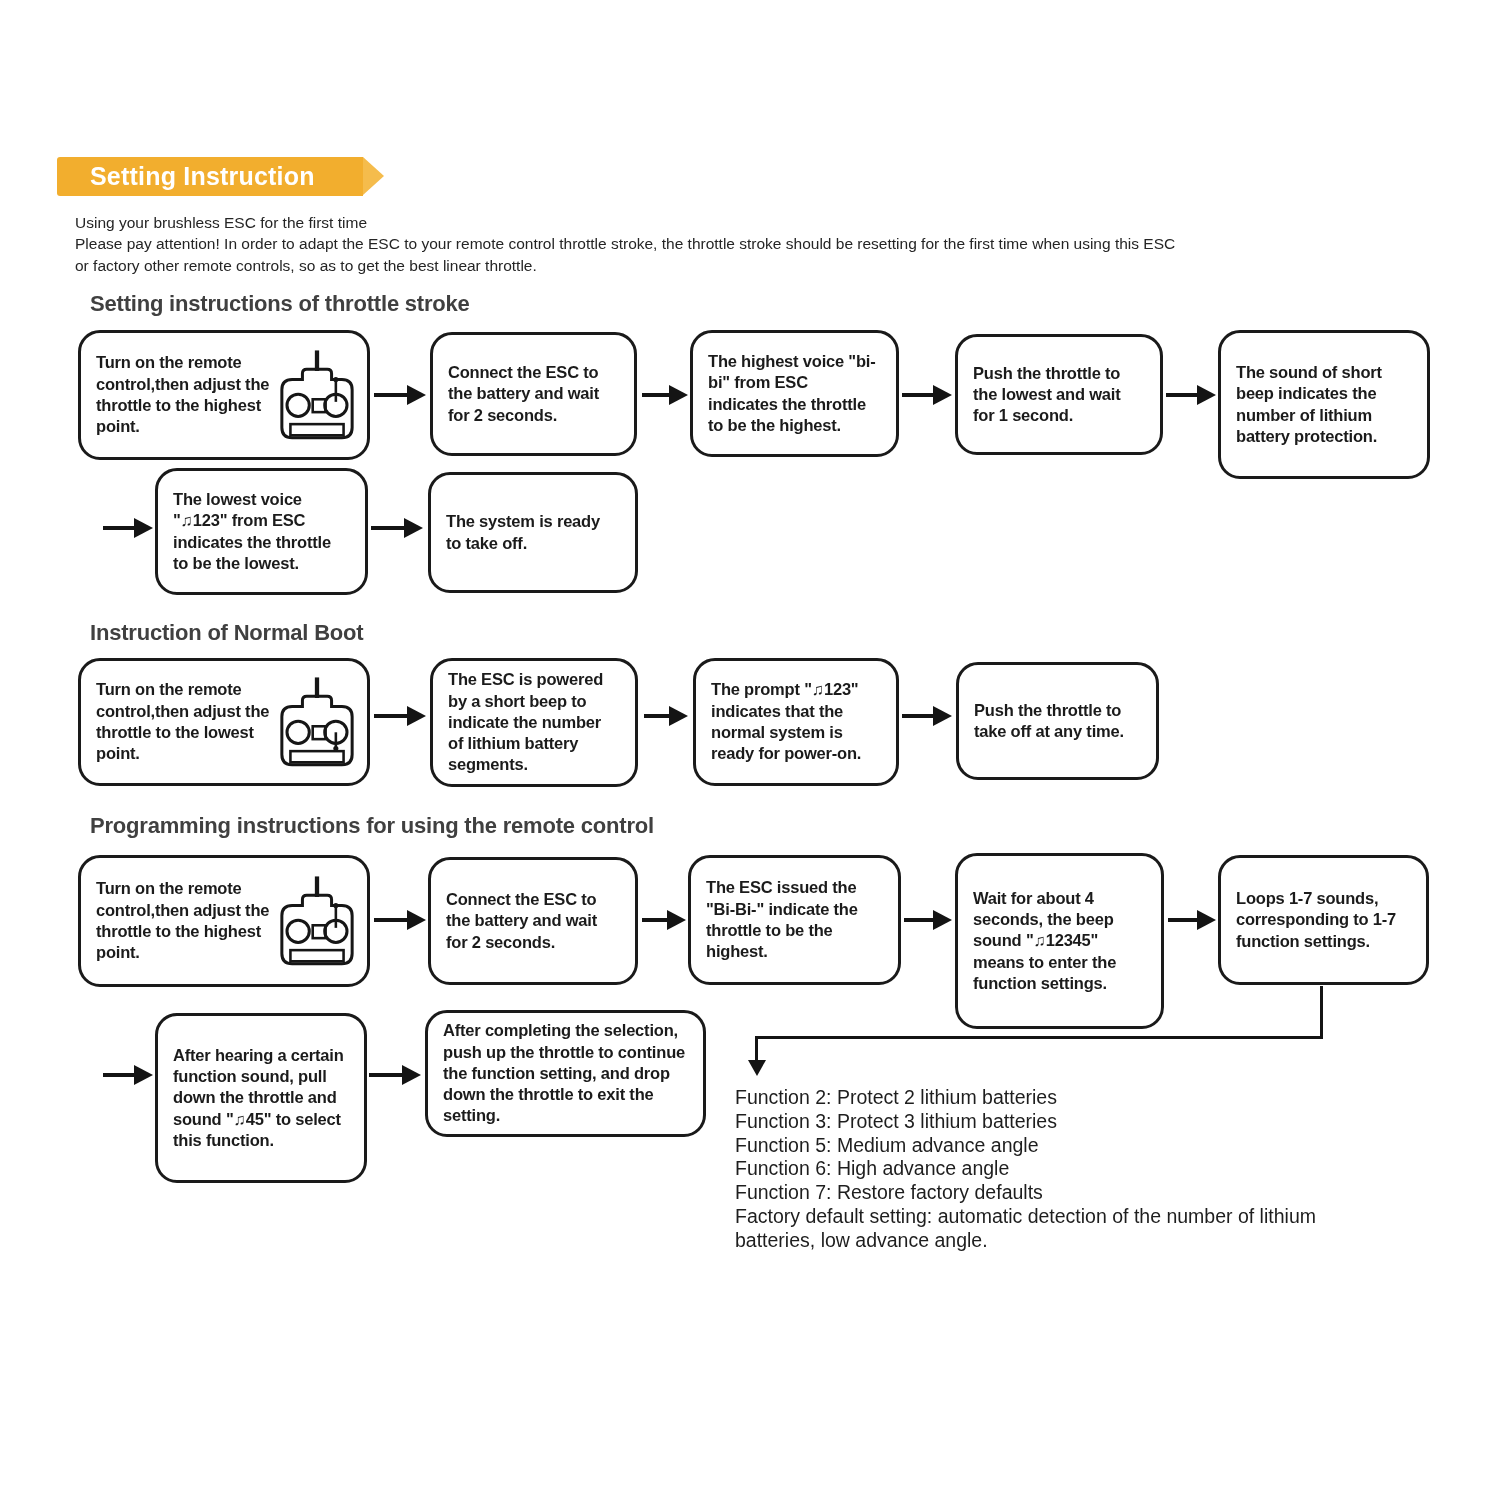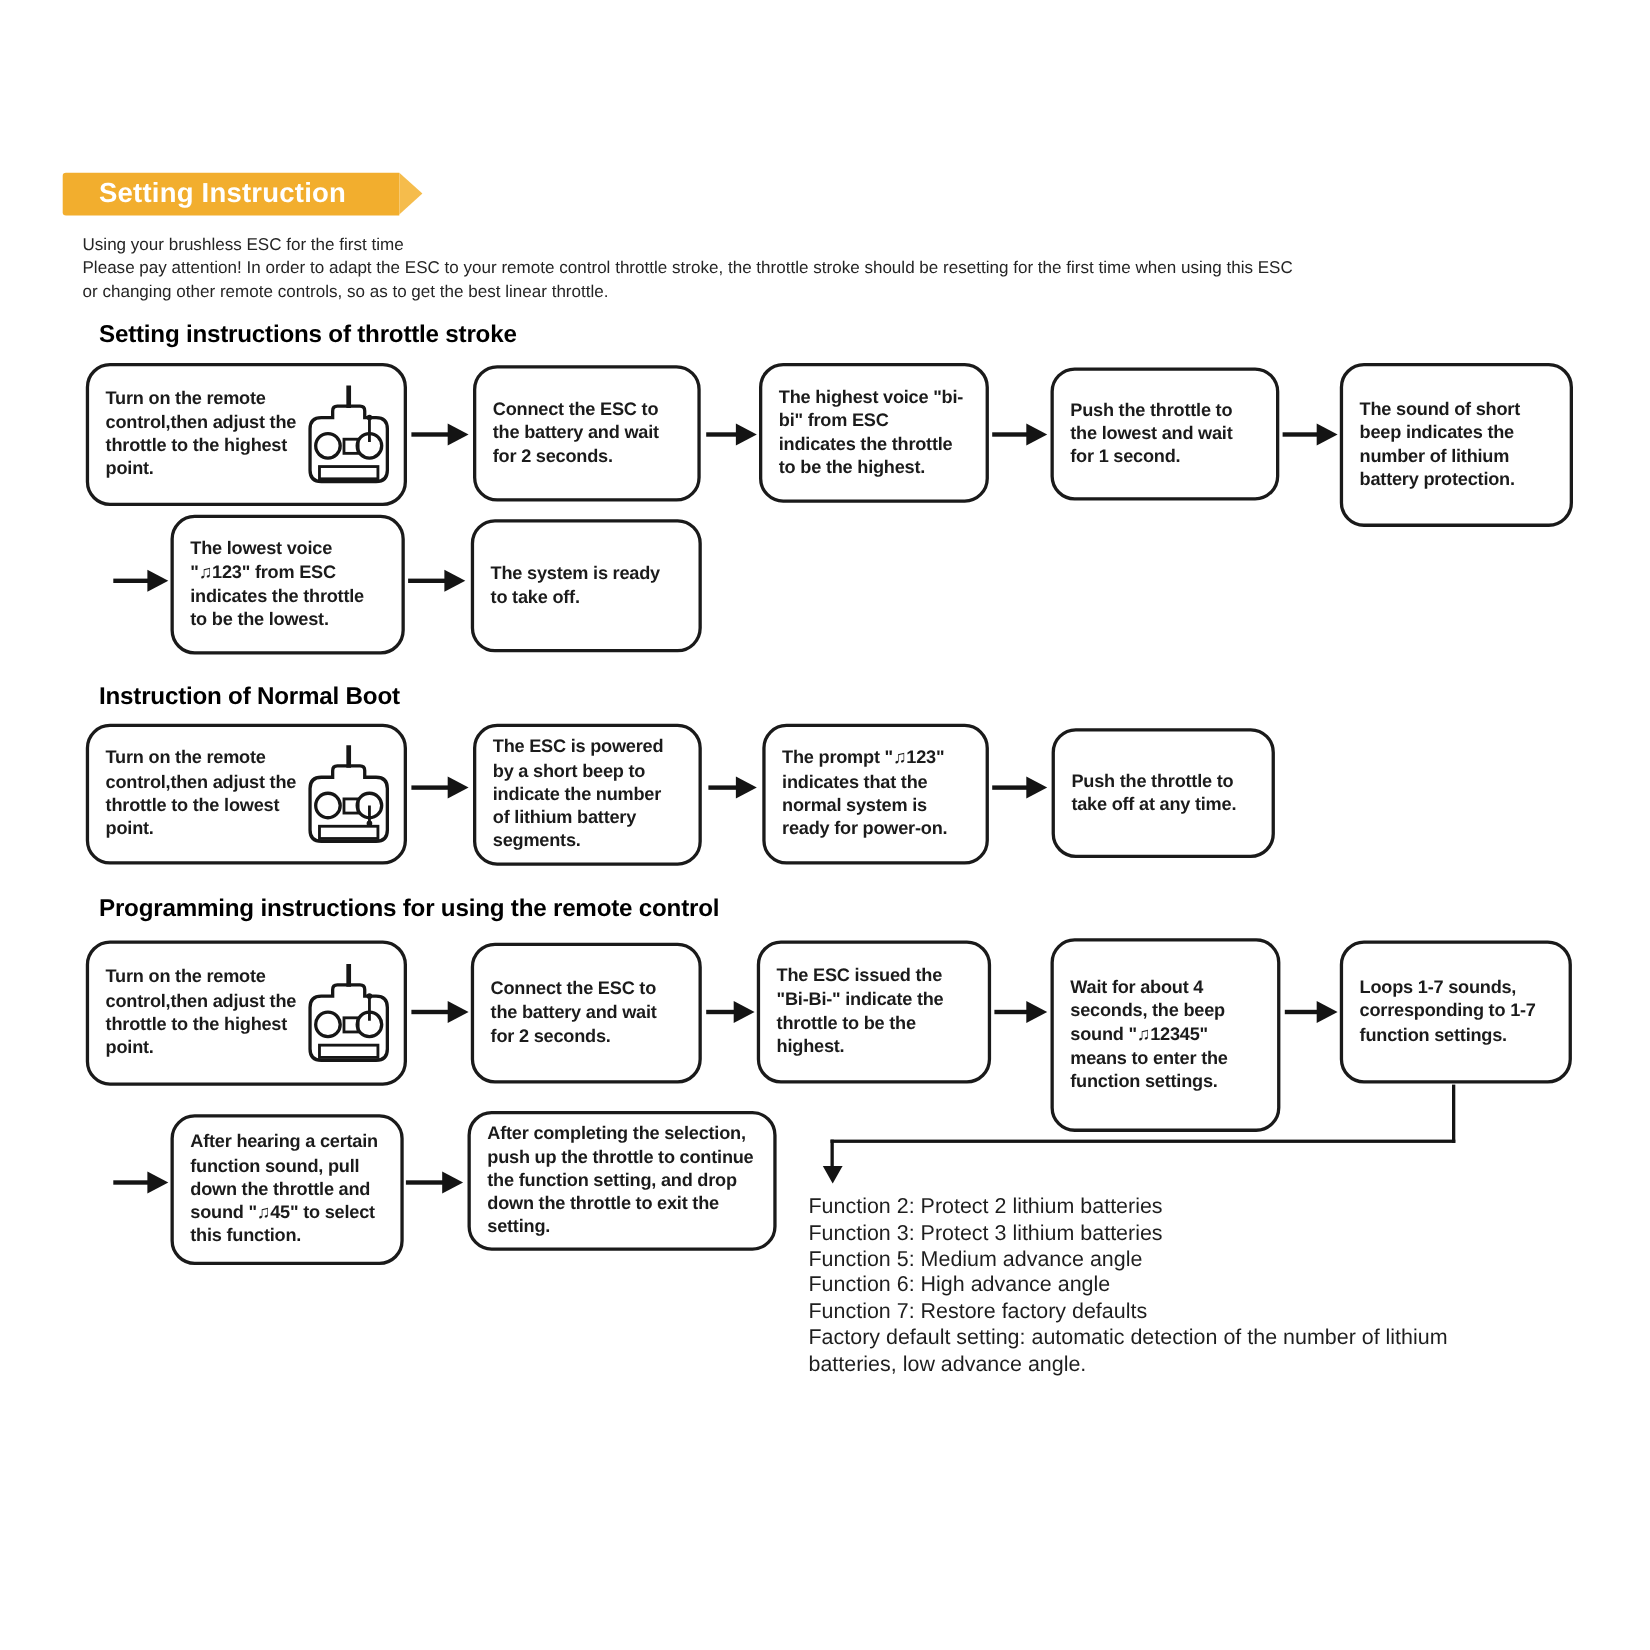--- a/index.html
+++ b/index.html
@@ -10,21 +10,21 @@
   .banner{position:absolute;left:57px;top:157px;width:306px;height:39px;background:#F2AE2E;
           border-radius:3px 0 0 3px;}
   .banner::after{content:"";position:absolute;left:100%;top:0;width:0;height:0;
           border-top:19.5px solid transparent;border-bottom:19.5px solid transparent;
           border-left:21px solid #F5BC4C;}
   .banner-label{display:block;padding-left:33px;line-height:39px;font-size:25px;font-weight:bold;
           color:#ffffff;letter-spacing:0.2px;}
 
   .intro{position:absolute;left:75px;top:212px;width:1400px;font-size:15.5px;line-height:1.38;color:#252525;}
 
-  .sec-h{position:absolute;margin:0;font-size:22px;font-weight:bold;color:#000000;letter-spacing:-0.2px;}
+  .sec-h{position:absolute;margin:0;font-size:22px;font-weight:bold;color:#404040;letter-spacing:-0.2px;}
 
   
   .fbox{position:absolute;box-sizing:border-box;background:#ffffff;border:3px solid #1a1a1a;
         border-radius:22px;display:flex;align-items:center;padding:10px 15px;}
   .fbox .txt{font-size:16.5px;font-weight:bold;line-height:1.29;color:#1b1b1b;letter-spacing:-0.2px;}
   .fbox.with-icon{padding-right:8px;}
   .fbox.with-icon .txt{flex:1 1 auto;}
   .fbox .remote{flex:0 0 auto;}
 
   
@@ -58,21 +58,21 @@
 
 <div class="page">
 
   <div class="banner">
     <span class="banner-label">Setting Instruction</span>
   </div>
 
   <div class="intro">
     <div>Using your brushless ESC for the first time</div>
     <div>Please pay attention! In order to adapt the ESC to your remote control throttle stroke, the throttle stroke should be resetting for the first time when using this ESC</div>
-    <div>or changing other remote controls, so as to get  the best linear throttle.</div>
+    <div>or factory other remote controls, so as to get  the best linear throttle.</div>
   </div>
 
   <h2 class="sec-h" style="left:90px;top:291px;">Setting instructions of throttle stroke</h2>
 
   <div class="fbox with-icon" style="left:78px;top:330px;width:292px;height:130px;">
     <div class="txt">Turn on the remote control,then adjust the throttle to the highest point.</div>
     <svg class="remote" width="84" height="96" viewBox="0 0 98 112">
       <use href="#remote-body"></use>
         <line x1="71" y1="64" x2="71" y2="38" stroke="#161616" stroke-width="3"></line>
         <circle cx="71" cy="38" r="3" fill="#161616"></circle>
@@ -201,21 +201,21 @@
     </div>
 
   <div class="fbox" style="left:1218px;top:855px;width:211px;height:130px;">
     <div class="txt">Loops 1-7 sounds, corresponding to 1-7 function settings.</div>
   </div>
 
   <div class="arr" style="left:103px;top:1065px;width:50px;">
       <span class="shaft"></span>
       <span class="head"></span>
     </div>
-  <div class="fbox" style="left:155px;top:1013px;width:212px;height:137px;">
+  <div class="fbox" style="left:155px;top:1013px;width:212px;height:170px;">
     <div class="txt">After hearing a certain function sound, pull down the throttle and sound "♫45" to select this function.</div>
   </div>
   <div class="arr" style="left:369px;top:1065px;width:52px;">
       <span class="shaft"></span>
       <span class="head"></span>
     </div>
   <div class="fbox" style="left:425px;top:1010px;width:281px;height:127px;">
     <div class="txt">After completing the selection, push up the throttle to continue the function setting, and drop down the throttle to exit the setting.</div>
   </div>
 

